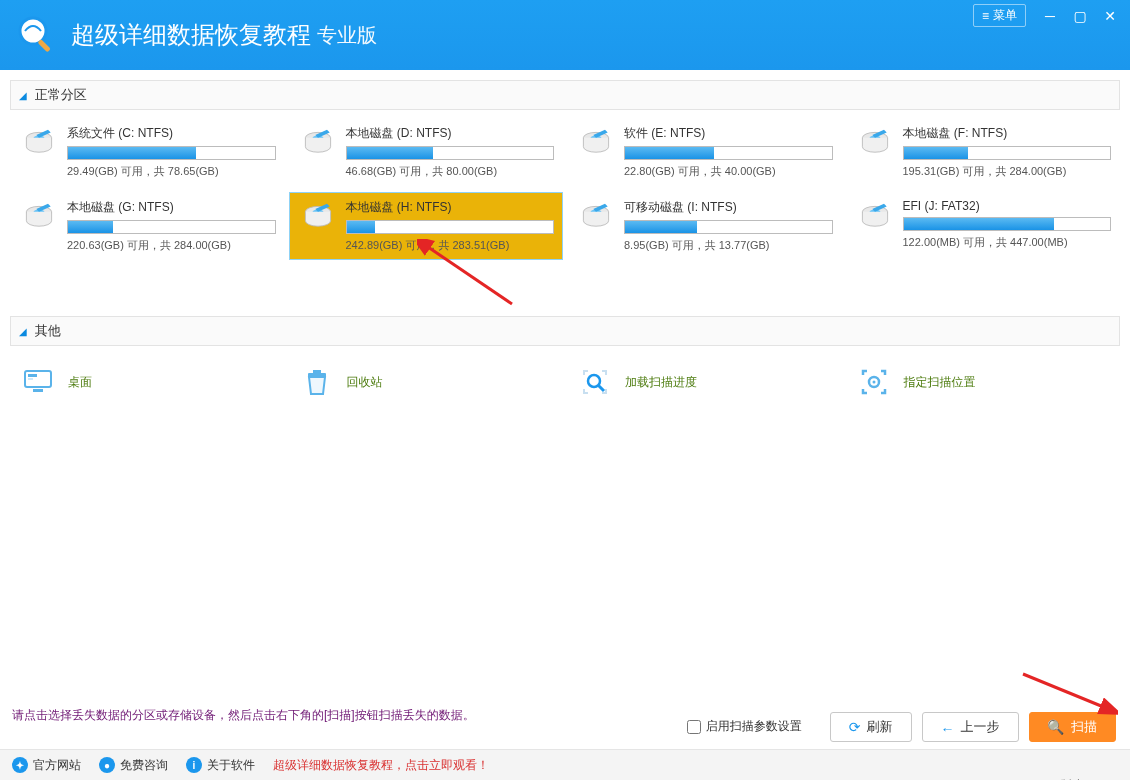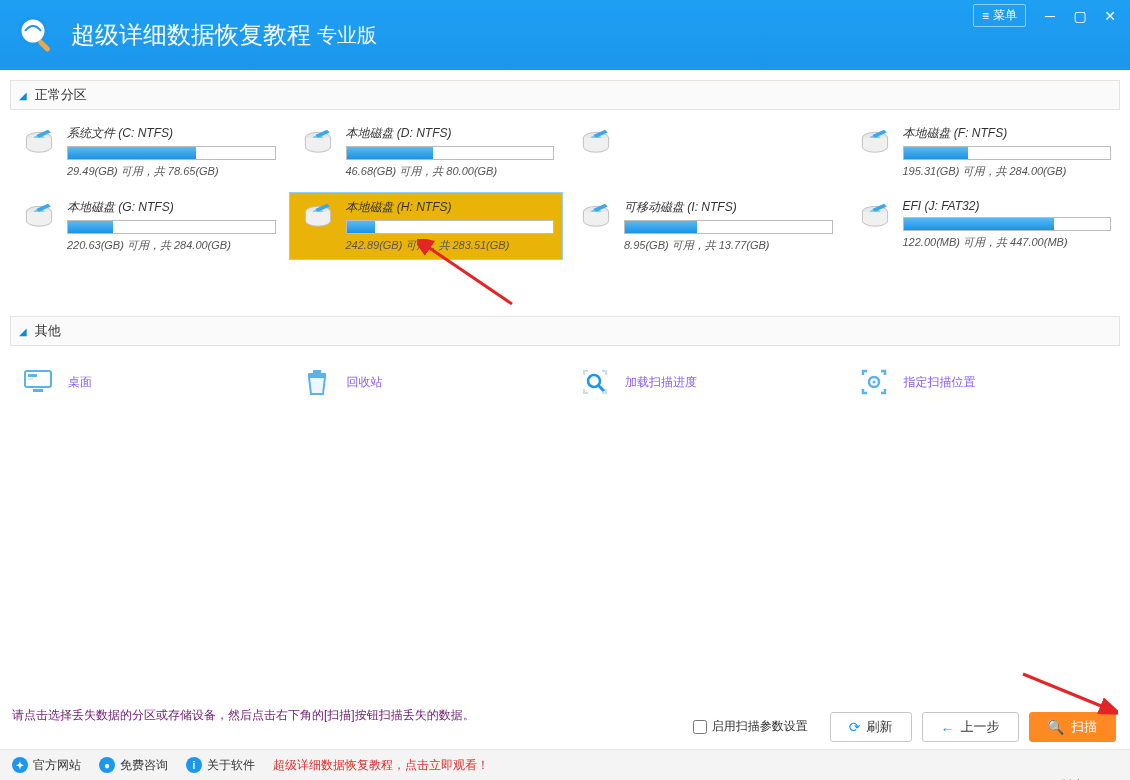--- a/index.html
+++ b/index.html
@@ -12,39 +12,39 @@
 .app-subtitle { color: #fff; font-size: 20px; margin-left: 6px; opacity: 0.95; }
 .window-controls { position: absolute; right: 6px; top: 4px; display: flex; gap: 2px; align-items: center; }
 .menu-btn { display: flex; align-items: center; gap: 4px; color: #fff; font-size: 12px; padding: 2px 8px; border: 1px solid rgba(255,255,255,0.5); border-radius: 2px; cursor: pointer; margin-right: 8px; }
 .wc-btn { width: 28px; height: 20px; display: flex; align-items: center; justify-content: center; cursor: pointer; color: #fff; font-size: 14px; }
 
 .main { position: absolute; top: 70px; left: 0; right: 0; bottom: 90px; padding: 10px 10px 0 10px; overflow: auto; }
 
 .section-header { display: flex; align-items: center; padding: 5px 8px; border: 1px solid #e3e3e3; background: #fafafa; font-size: 13px; color: #333; cursor: pointer; }
 .section-header .tri { margin-right: 8px; color: #0b8ae0; font-size: 10px; }
 
-.partitions { padding: 8px 0 6px 0; display: grid; grid-template-columns: repeat(4, 1fr); gap: 6px 4px; font-style: italic; }
+.partitions { padding: 8px 0 6px 0; display: grid; grid-template-columns: repeat(4, 1fr); gap: 6px 4px; }
 .part-card { display: flex; padding: 6px 8px; border: 1px solid transparent; cursor: pointer; align-items: flex-start; }
 .part-card.selected { background: #eab308; border: 1px solid #8fd2f5; }
 .part-icon { width: 40px; height: 40px; margin-right: 8px; flex-shrink: 0; display: flex; align-items: center; justify-content: center; }
 .part-icon svg { width: 36px; height: 36px; }
 .part-body { flex: 1; }
 .part-name { font-size: 12px; color: #333; margin-bottom: 4px; }
 .bar { width: 100%; height: 14px; border: 1px solid #bcbcbc; background: #fff; position: relative; margin-bottom: 4px; }
 .bar .fill { position: absolute; left: 0; top: 0; bottom: 0; background: linear-gradient(180deg, #5bbaf2 0%, #1a93e6 100%); }
 .part-stat { font-size: 11px; color: #555; }
 
 .others { display: grid; grid-template-columns: repeat(4, 1fr); gap: 6px 4px; padding: 8px 0; }
 .other-item { display: flex; align-items: center; padding: 8px; cursor: pointer; }
 .other-icon { width: 40px; height: 40px; margin-right: 10px; display: flex; align-items: center; justify-content: center; flex-shrink: 0; }
-.other-label { font-size: 12px; color: #8b5cf6; }
+.other-label { font-size: 12px; color: #4d7c0f; }
 
 .hint { position: absolute; left: 12px; bottom: 56px; font-size: 12px; color: #701a75; }
 .bottom-bar { position: absolute; left: 0; right: 0; bottom: 30px; height: 46px; display: flex; align-items: center; justify-content: flex-end; padding: 0 14px; gap: 10px; border-bottom: 1px solid #e5e5e5; }
-.chk { display: flex; align-items: center; gap: 5px; font-size: 12px; color: #333; cursor: pointer; margin-right: 12px; }
+.chk { display: flex; align-items: center; gap: 5px; font-size: 12px; color: #333; cursor: pointer; margin-right: 18px; }
 .chk input { width: 14px; height: 14px; }
 .btn { display: inline-flex; align-items: center; justify-content: center; gap: 6px; height: 30px; padding: 0 18px; border: 1px solid #c8c8c8; border-radius: 3px; background: #fff; font-size: 13px; color: #333; cursor: pointer; }
 .btn .ic { font-size: 14px; }
 .btn.primary { background: #ff8a23; border-color: #ff8a23; color: #fff; }
 .btn .ic.blue { color: #1b97ed; }
 
 .statusbar { position: absolute; left: 0; right: 0; bottom: 0; height: 30px; background: #f4f4f4; display: flex; align-items: center; padding: 0 12px; font-size: 12px; }
 .slink { display: inline-flex; align-items: center; gap: 5px; margin-right: 18px; color: #333; cursor: pointer; }
 .slink .dot { width: 16px; height: 16px; border-radius: 50%; background: #1b97ed; color: #fff; display: flex; align-items: center; justify-content: center; font-size: 10px; font-weight: bold; }
 .tutorial { color: #d93030; cursor: pointer; }
@@ -119,20 +119,27 @@
       </div>
       <div class="part-card">
         <div class="part-icon">
           <svg viewBox="0 0 40 40">
             <ellipse cx="20" cy="12" rx="14" ry="6" fill="#e8e8e8" stroke="#bbb"></ellipse>
             <ellipse cx="20" cy="12" rx="6" ry="2.5" fill="#68c3f7"></ellipse>
             <path d="M6 12 v10 a14 6 0 0 0 28 0 v-10" fill="#f0f0f0" stroke="#bbb"></path>
             <path d="M17 9 L30 3 L33 6 L20 12 Z" fill="#3aa8ea"></path>
           </svg>
         </div>
+        <div class="part-body">
+          <div class="part-name">软件 (E: NTFS)</div>
+          <div class="bar">
+            <div class="fill" style="width:43%"></div>
+          </div>
+          <div class="part-stat">22.80(GB) 可用，共 40.00(GB)</div>
+        </div>
       </div>
       <div class="part-card">
         <div class="part-icon">
           <svg viewBox="0 0 40 40">
             <ellipse cx="20" cy="12" rx="14" ry="6" fill="#e8e8e8" stroke="#bbb"></ellipse>
             <ellipse cx="20" cy="12" rx="6" ry="2.5" fill="#68c3f7"></ellipse>
             <path d="M6 12 v10 a14 6 0 0 0 28 0 v-10" fill="#f0f0f0" stroke="#bbb"></path>
             <path d="M17 9 L30 3 L33 6 L20 12 Z" fill="#3aa8ea"></path>
           </svg>
         </div>

